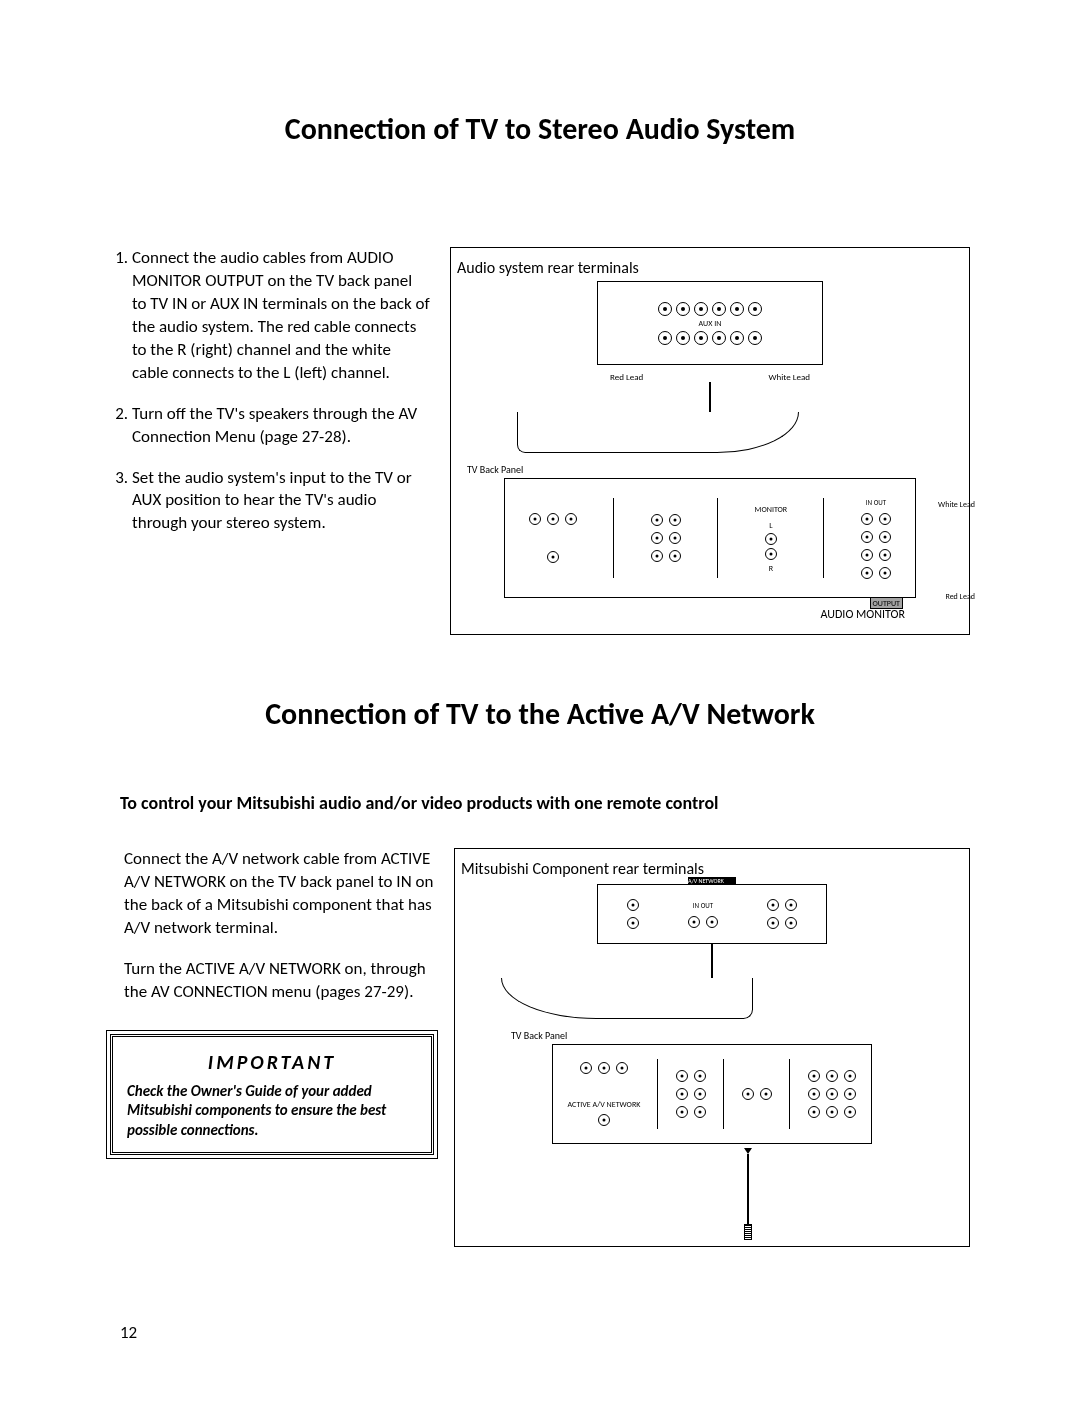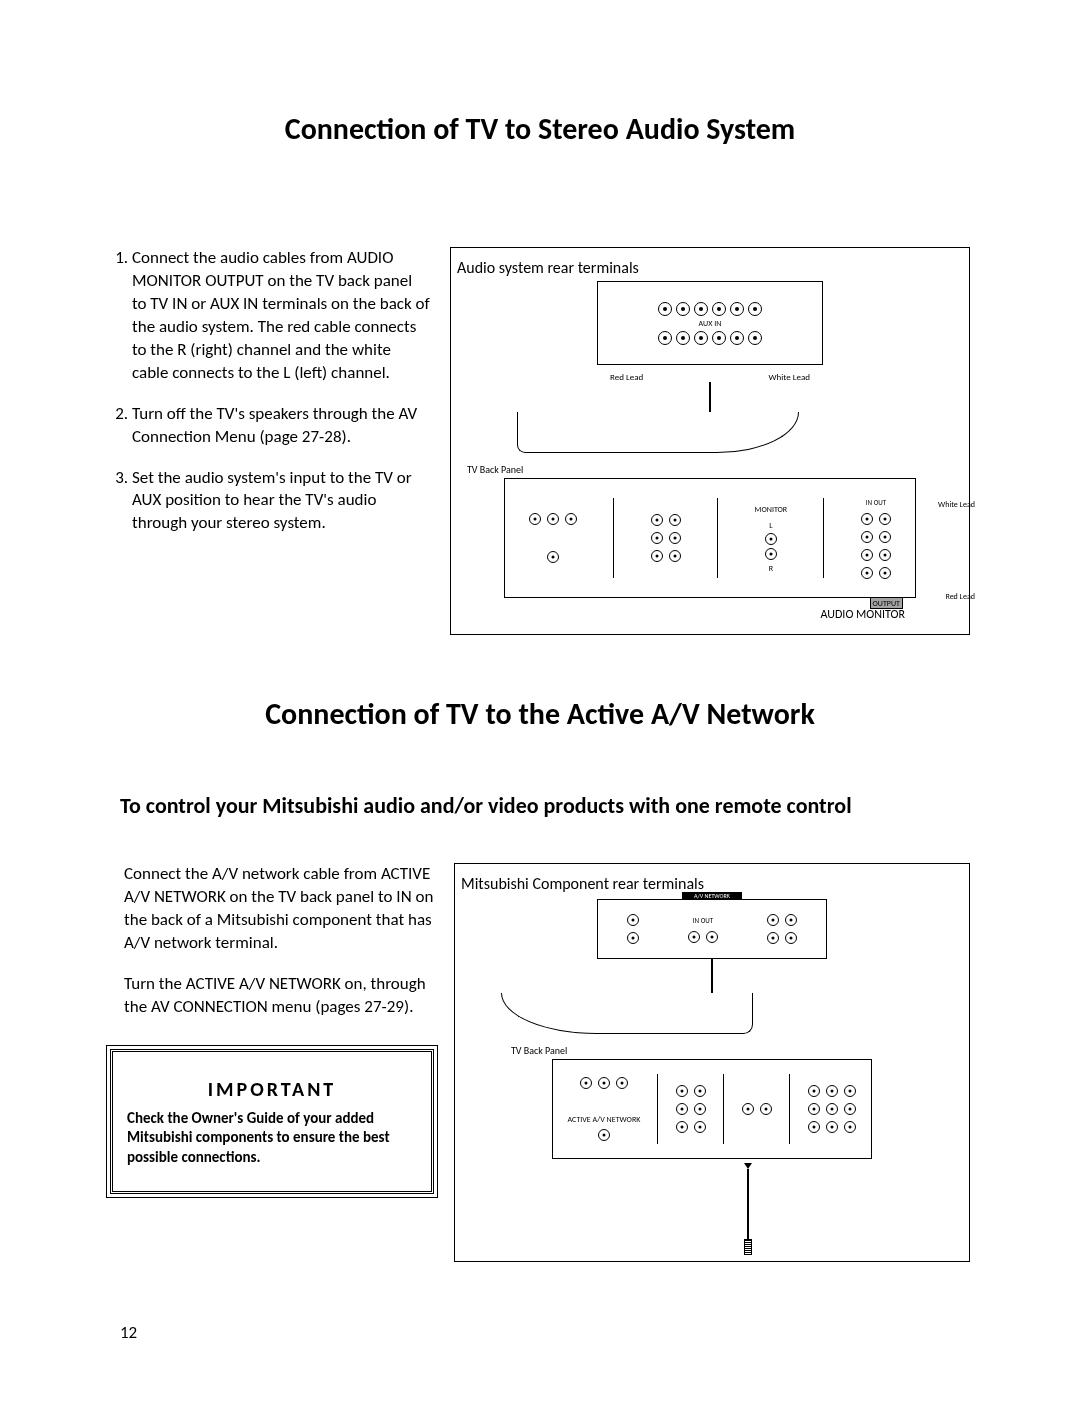--- a/index.html
+++ b/index.html
@@ -149,33 +149,34 @@
     right: 12px;
     bottom: -12px;
     font-size: 8px;
     border:0.8px solid #000;
     padding:0 2px;
     background:#a3a3a3;
   }
   
   .boldline {
     font-weight: bold;
-    font-size: 22px;
-    margin: 0 0 44px 10px;
+    font-size: 18px;
+    margin: 0 0 34px 10px;
   }
   .para {
     margin-bottom: 18px;
   }
   .important-box {
     border: 3px double #000;
     outline: 1px solid #000;
     outline-offset: 3px;
-    padding: 24px 14px;
+    padding: 12px 14px;
     width: 290px;
     margin-top: 30px;
+    font-style: italic;
   }
   .important-title {
     font-weight: bold;
     letter-spacing: 3px;
     font-size: 20px;
     text-align: center;
     margin-bottom: 6px;
   }
   .important-text {
     font-weight: bold;
@@ -185,22 +186,22 @@
   .mitsu-panel {
     border:1px solid #000;
     width: 230px; height: 60px;
     margin: 6px auto 0 auto;
     display:flex; justify-content:space-around; align-items:center;
     padding:4px; box-sizing:border-box;
     position:relative;
   }
   .blackbar {
     position:absolute; top:-8px; left:50%; transform:translateX(-50%);
-    width:60px; height:8px; background:#000; font-size:6px; color:#fff;
-    text-align:center; line-height:8px;
+    width:48px; height:8px; background:#000; font-size:6px; color:#fff;
+    text-align:left; line-height:8px;
   }
   .cable2 {
     width:2px; height:34px; background:#000; margin: 0 auto;
   }
   .curve2 {
     border: 1.5px solid #000;
     border-top:none;
     border-radius: 0 0 14px 140px / 0 0 14px 60px;
     height: 40px;
     width: 250px;

